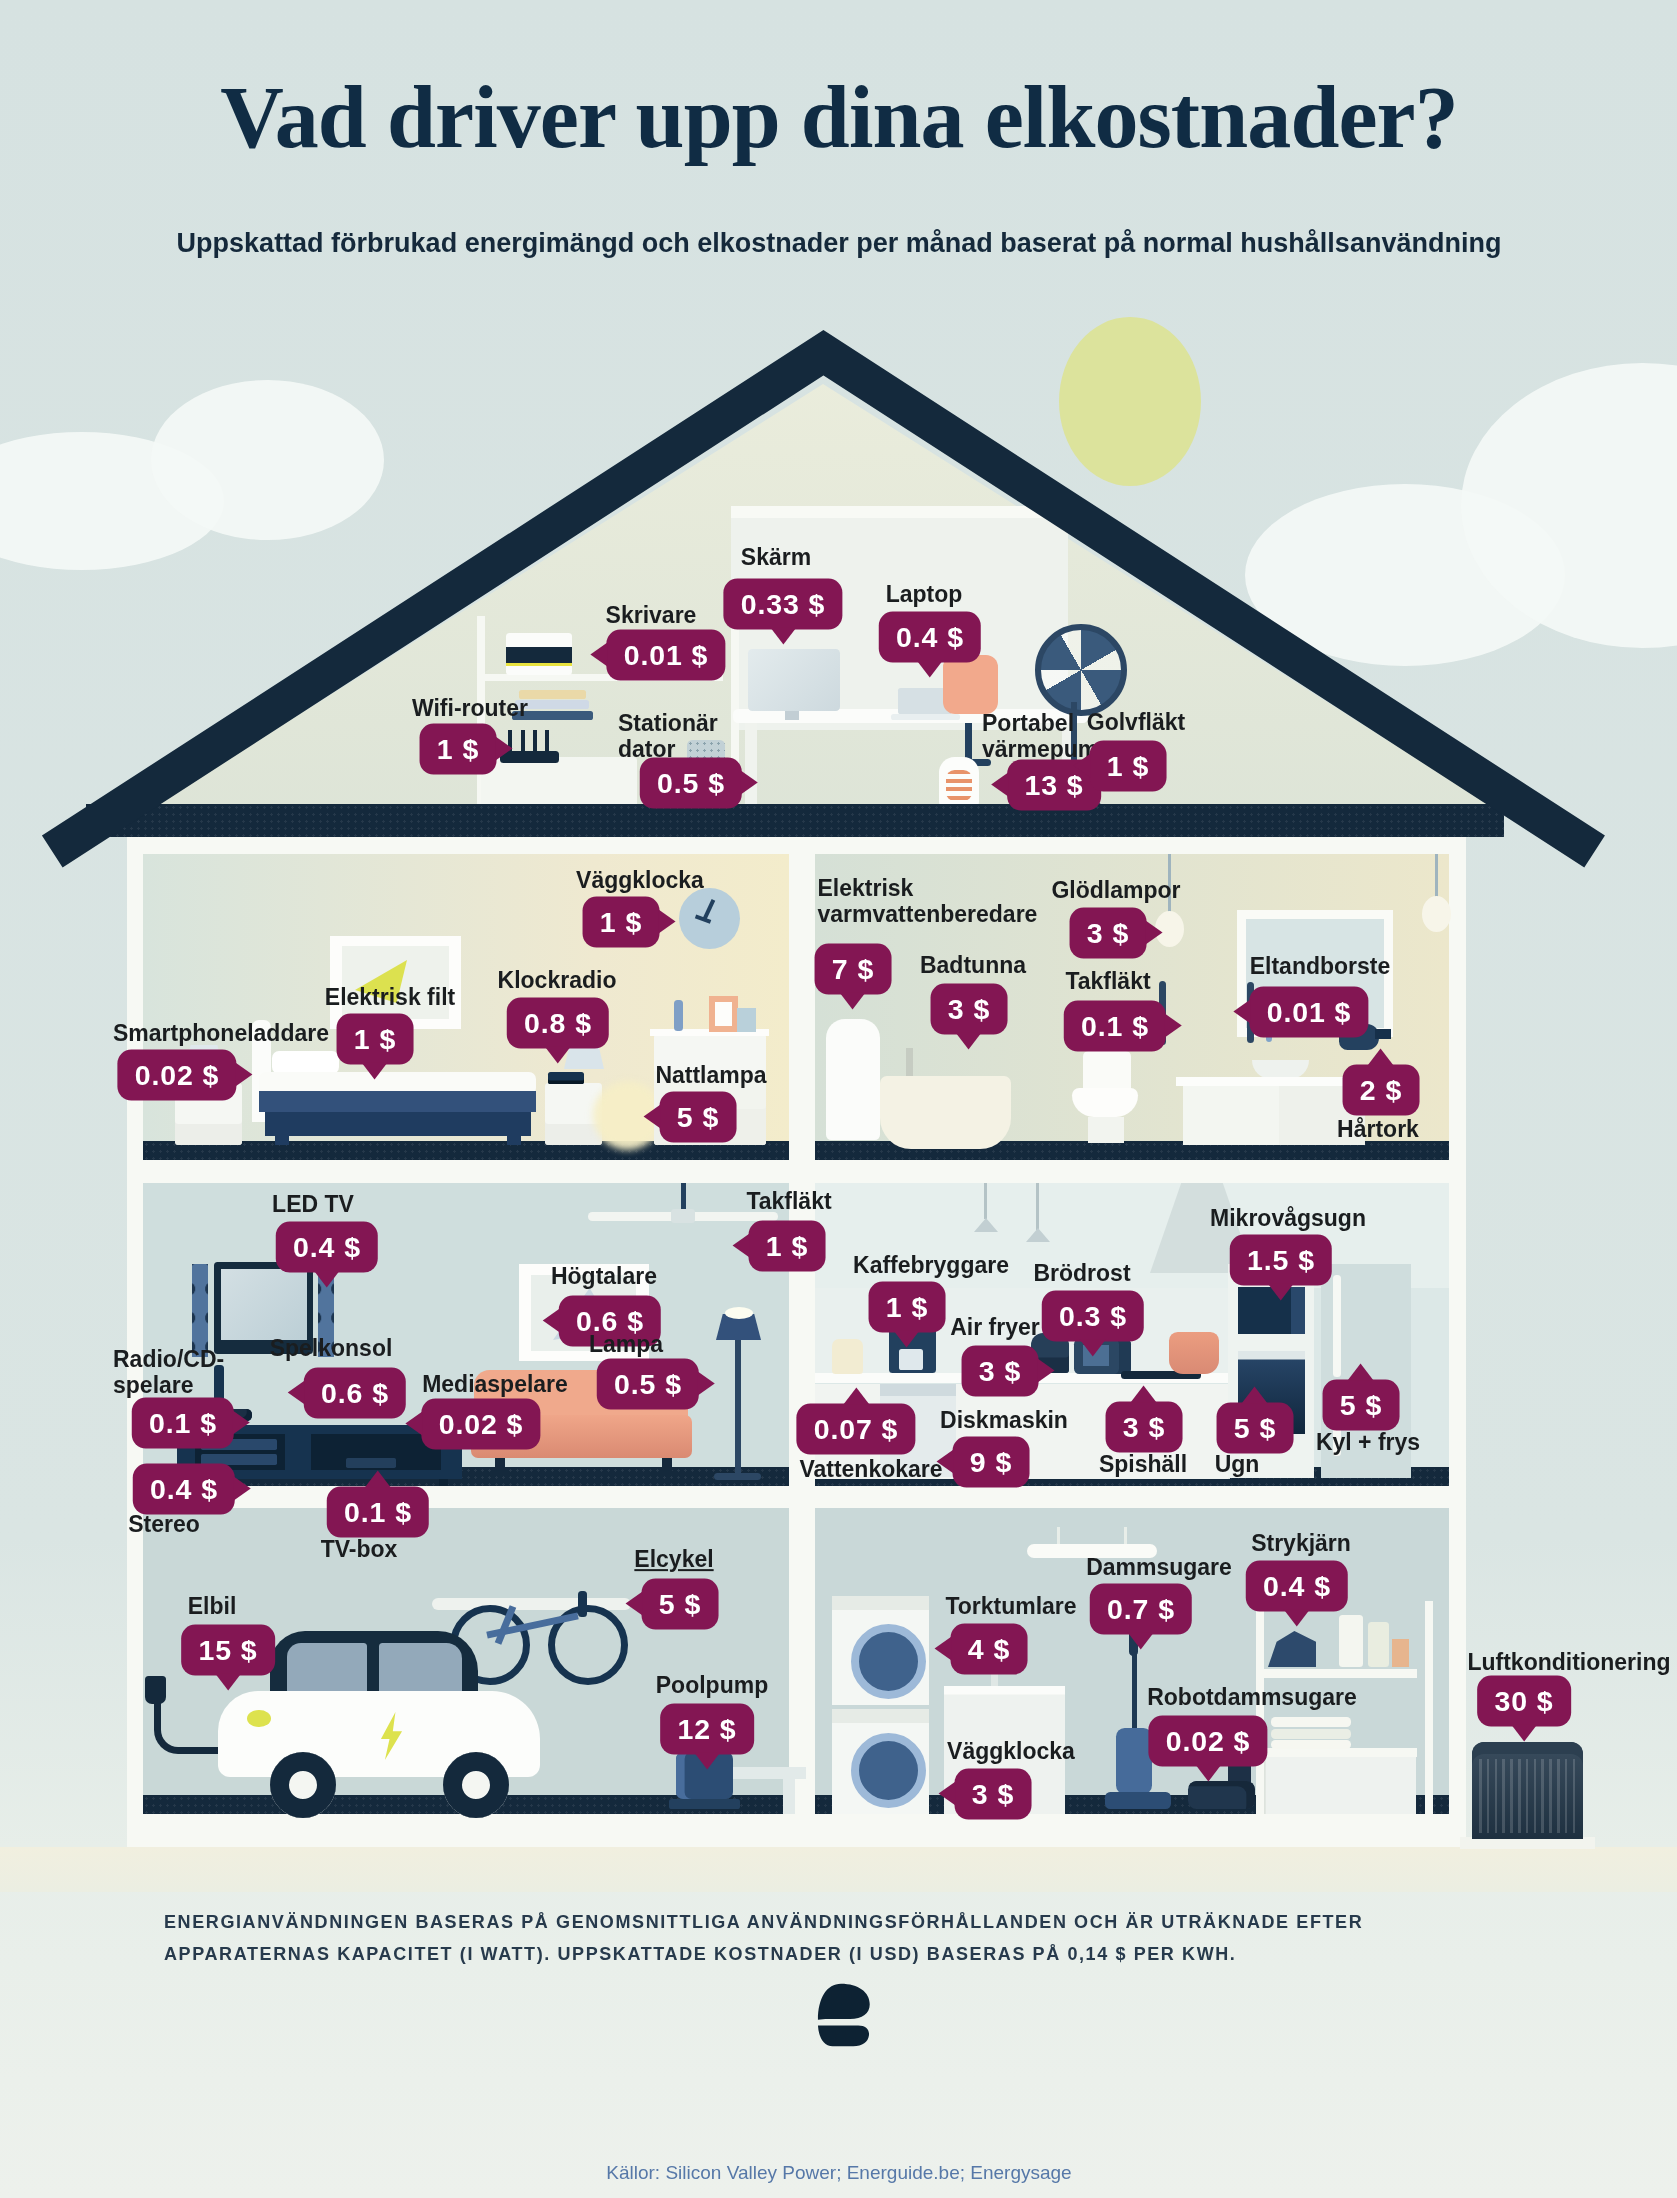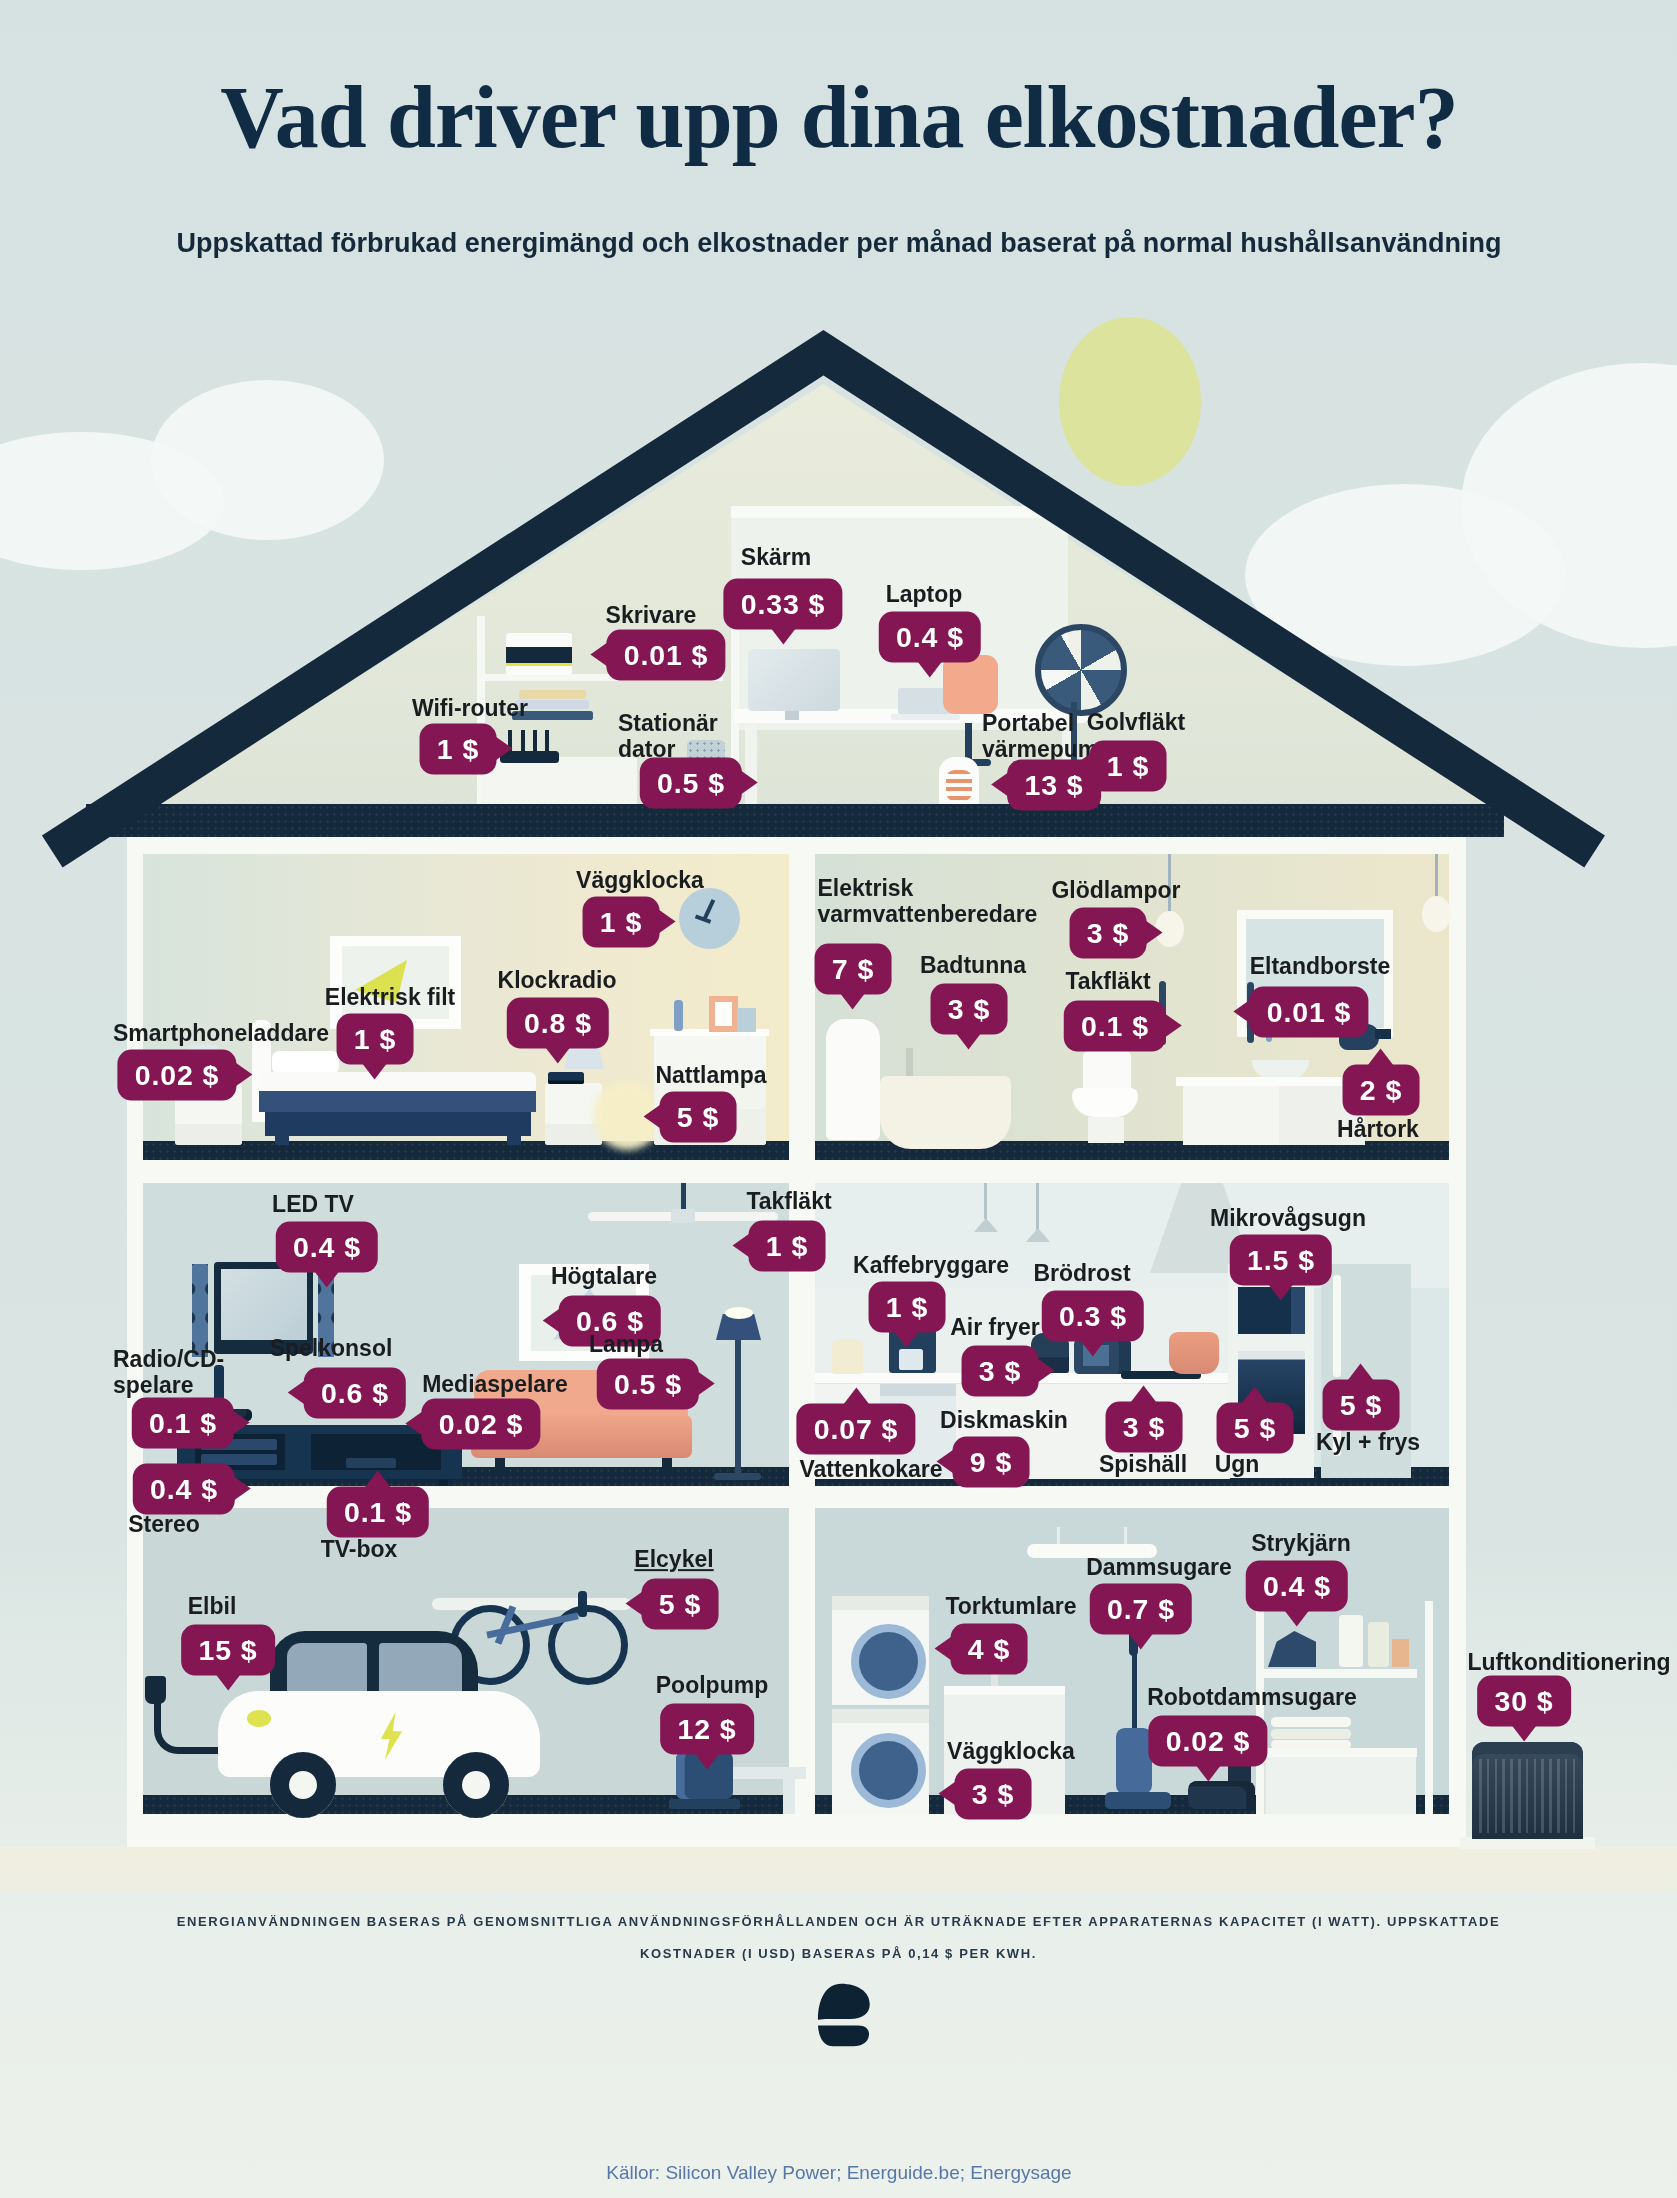--- a/index.html
+++ b/index.html
@@ -32,22 +32,22 @@
     color:#1a1d1f;line-height:1.12;text-align:center;white-space:nowrap;}
   .badge{position:absolute;transform:translate(-50%,-50%);background:#831653;color:#fff;
     font-weight:bold;font-size:28.5px;line-height:1;padding:11.2px 17.3px;border-radius:14px;
     white-space:nowrap;letter-spacing:0.9px;}
   .tail{position:absolute;width:0;height:0;}
   .tail.d{left:50%;bottom:-15.6px;transform:translateX(-50%);border-left:13px solid transparent;border-right:13px solid transparent;border-top:17.3px solid #831653;}
   .tail.u{left:50%;top:-15.6px;transform:translateX(-50%);border-left:13px solid transparent;border-right:13px solid transparent;border-bottom:17.3px solid #831653;}
   .tail.l{left:-15.6px;top:50%;transform:translateY(-50%);border-top:12px solid transparent;border-bottom:12px solid transparent;border-right:17.3px solid #831653;}
   .tail.r{right:-15.6px;top:50%;transform:translateY(-50%);border-top:12px solid transparent;border-bottom:12px solid transparent;border-left:17.3px solid #831653;}
   
-  .disclaimer{position:absolute;top:1906px;left:164px;width:1349px;text-align:center;
-    font-size:13px;font-weight:bold;letter-spacing:1.6px;line-height:32px;color:#273a4c;}
+  .disclaimer{position:absolute;top:1906px;left:164px;width:1349px;text-align:left;
+    font-size:18px;font-weight:bold;letter-spacing:1.6px;line-height:32px;color:#273a4c;}
   .wordmark{position:absolute;top:2063px;left:0;width:100%;text-align:center;
     font-family:"Liberation Serif",serif;font-weight:bold;font-size:54px;color:#0d2233;}
   .sources{position:absolute;top:2162px;left:0;width:100%;text-align:center;
     font-size:19px;color:#5678a8;}
 </style>
 </head>
 <body>
 
 <div id="canvas">
 

